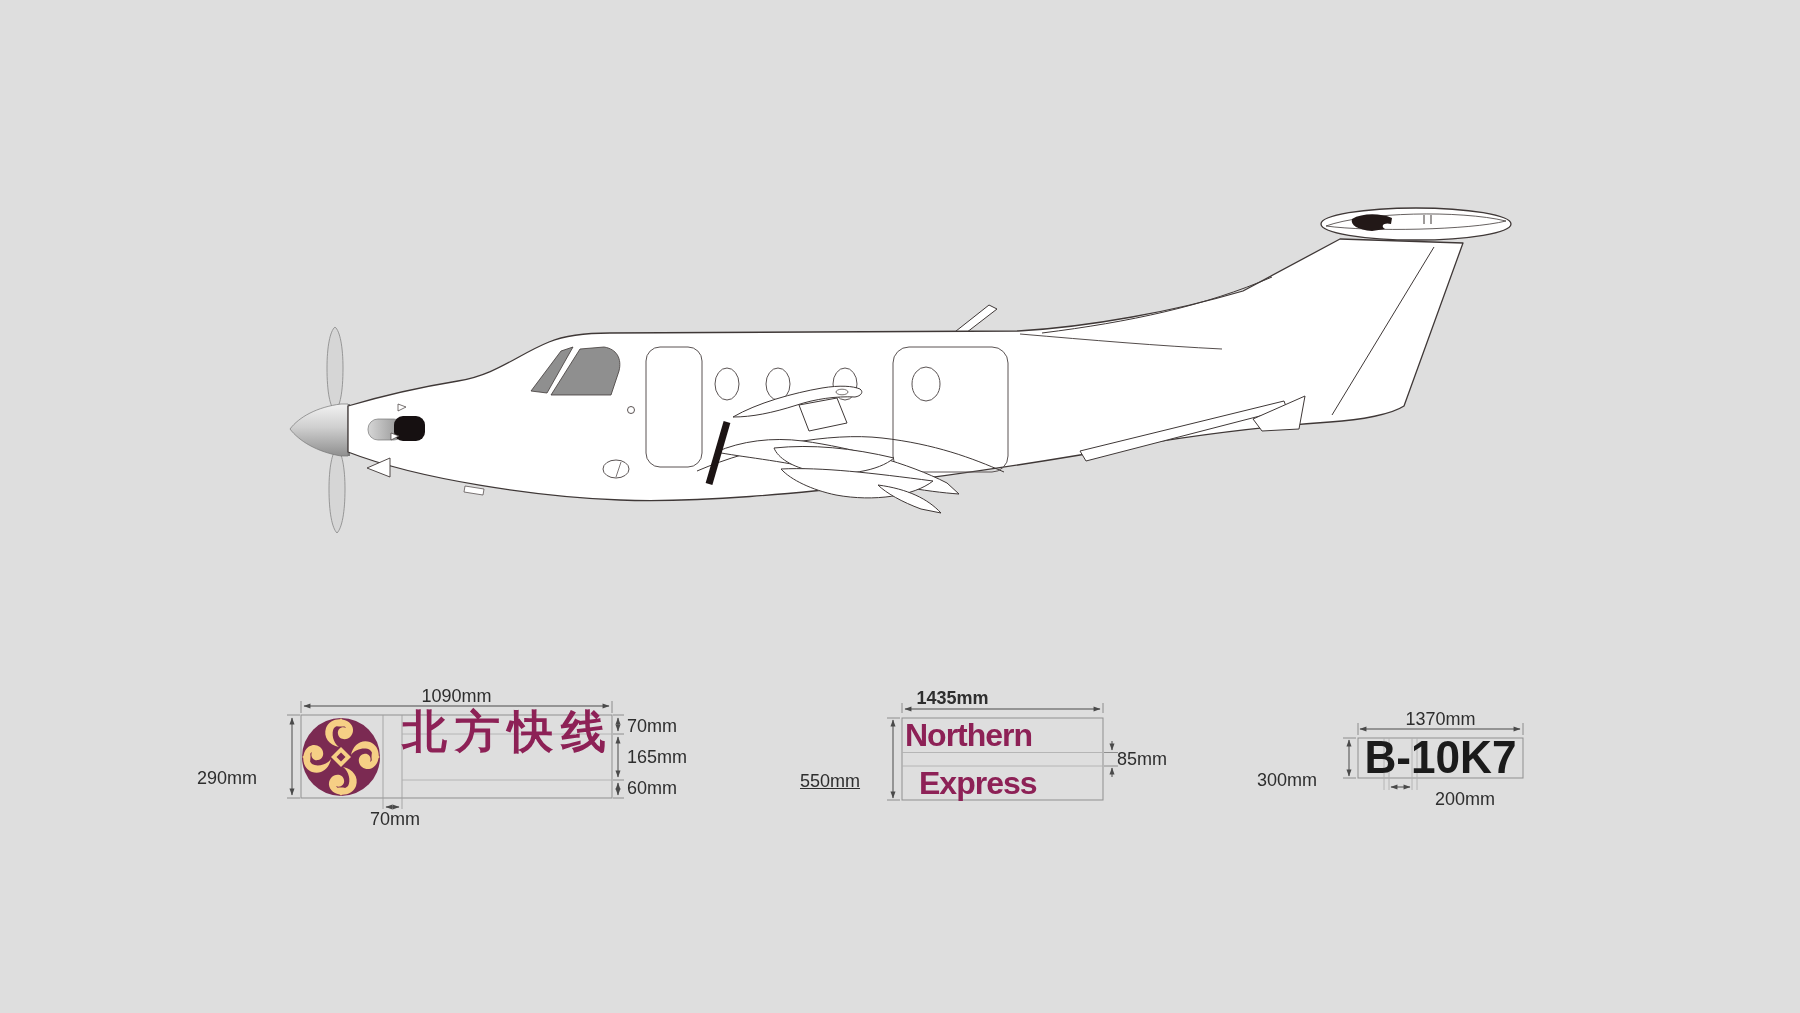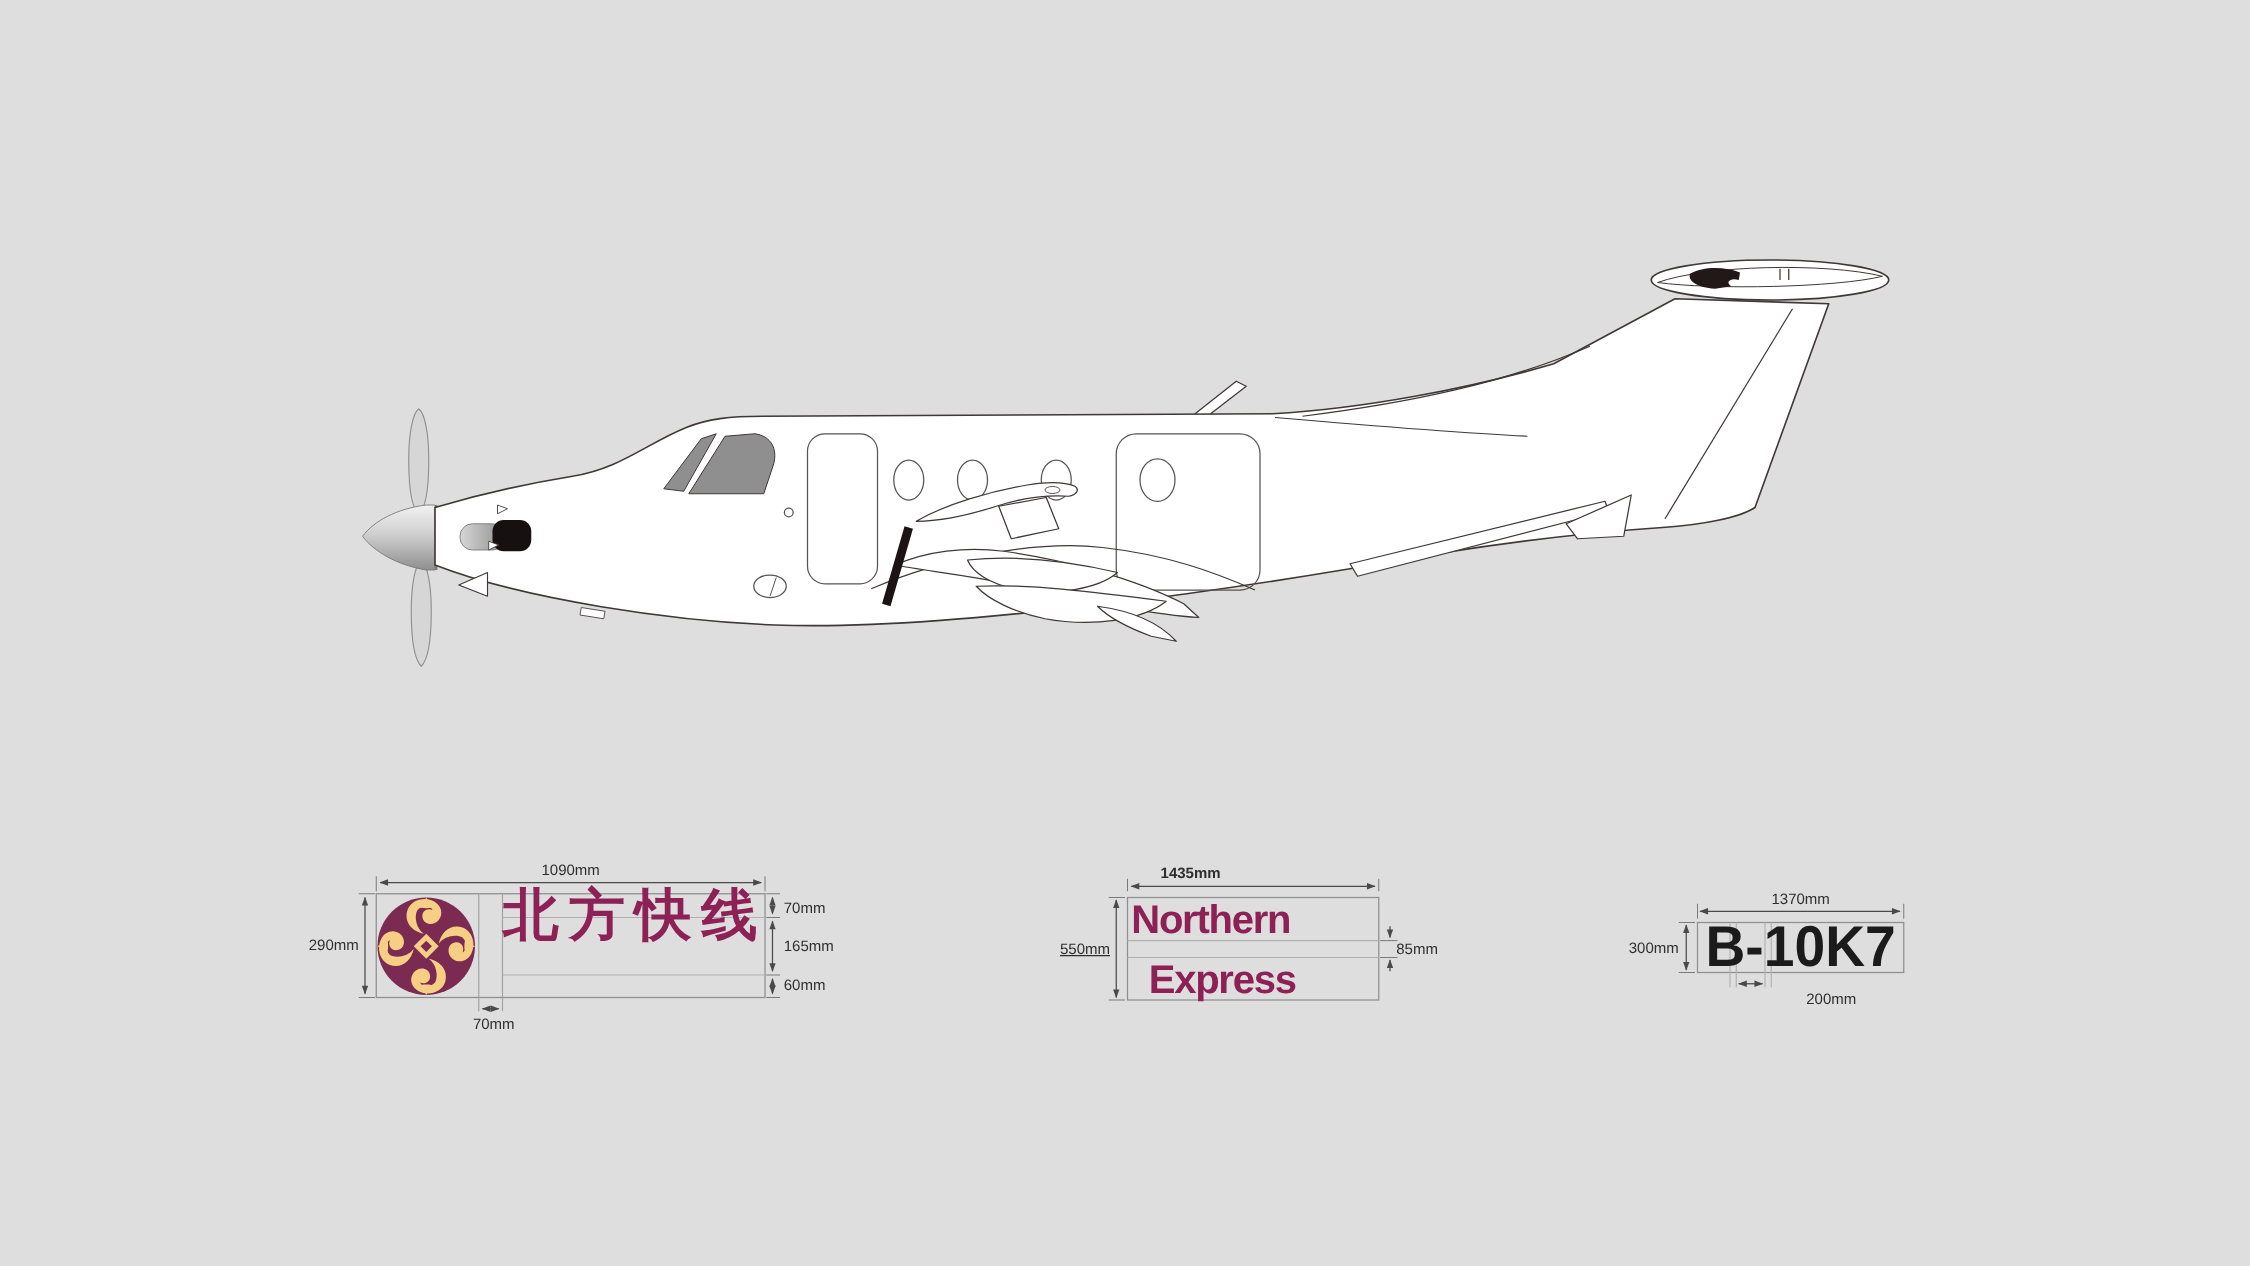--- a/index.html
+++ b/index.html
@@ -1,21 +1,21 @@
 <!DOCTYPE html>
 <html><head>
 <meta charset="utf-8">
 <style>
   html,body{margin:0;padding:0;background:#dedede;}
   .stage{position:relative;width:1800px;height:1013px;background:#dedede;
          font-family:"Liberation Sans",sans-serif;overflow:hidden;}
   .art{position:absolute;left:0;top:0;pointer-events:none;}
-  .dim{position:absolute;color:#2e2e2e;font-size:12px;white-space:nowrap;line-height:14px;}
+  .dim{position:absolute;color:#2e2e2e;font-size:18px;white-space:nowrap;line-height:14px;}
   .ctr{text-align:center;}
-  .rgt{text-align:right;}
+  .rgt{text-align:left;margin-top:22px;}
   .hanzi{position:absolute;left:402px;top:708px;width:212px;height:48px;line-height:48px;
          text-align:left;color:#8D2156;font-weight:bold;font-size:45px;letter-spacing:8px;
          font-family:"DejaVu Sans",sans-serif;}
   .wordmark{position:absolute;left:905px;color:#8D2156;font-weight:bold;font-size:32px;
          line-height:36px;letter-spacing:-1px;}
   .reg{position:absolute;left:1358px;top:736px;width:165px;height:42px;line-height:42px;
          text-align:center;color:#1b1b1b;font-weight:bold;font-size:46px;letter-spacing:0px;
          transform:scaleX(0.96);transform-origin:center;}
 </style>
 </head>

